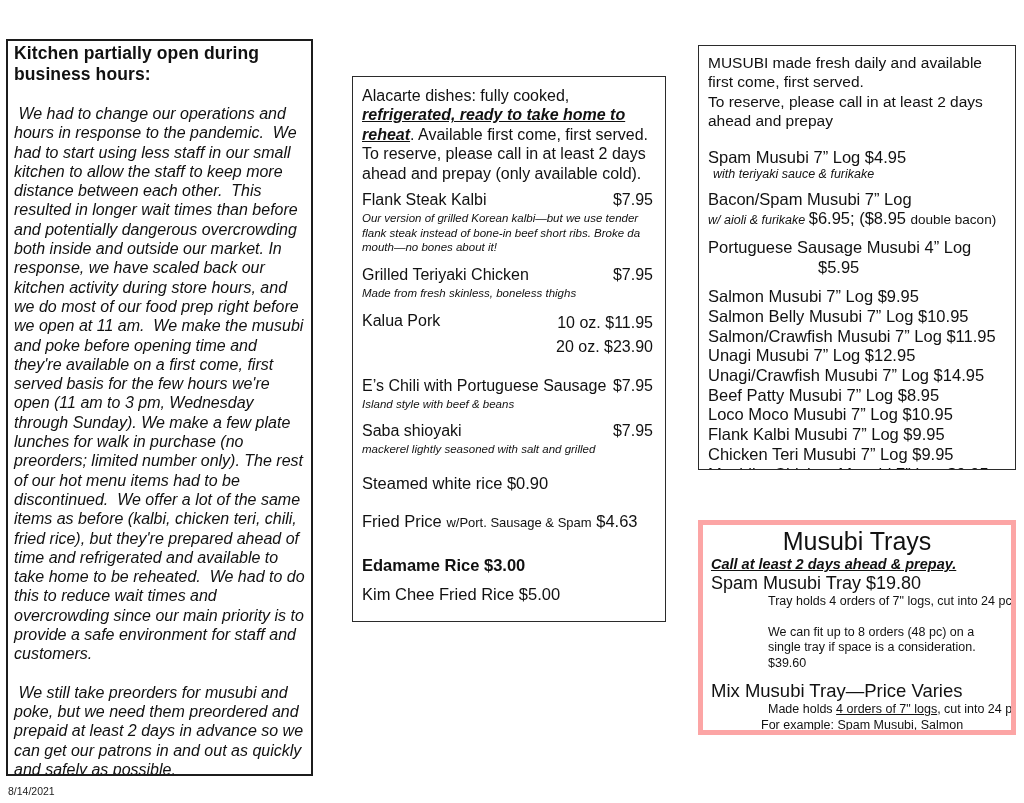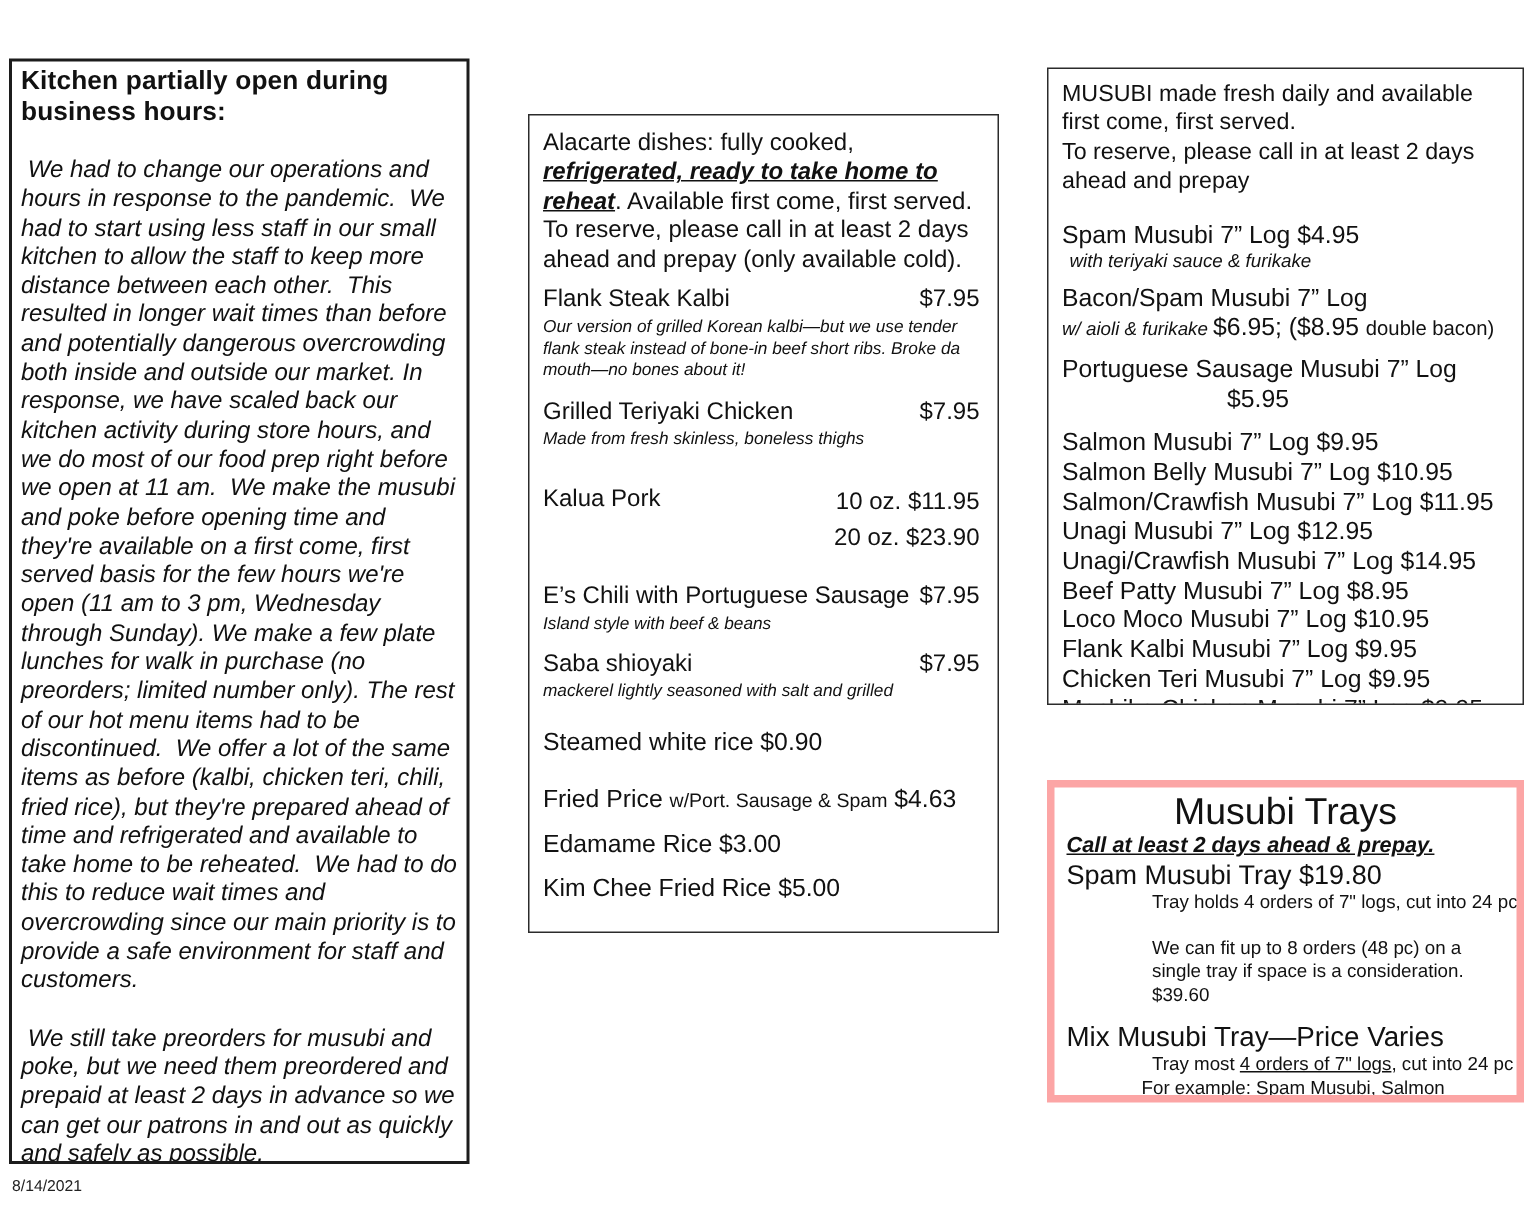--- a/index.html
+++ b/index.html
@@ -77,21 +77,21 @@
       <span class="mi-price">$7.95</span>
     </div>
     <div class="mi-note">Our version of grilled Korean kalbi—but we use tender flank steak instead of bone-in beef short ribs. Broke da mouth—no bones about it!</div>
 
     <div class="mi-row" style="margin-top:10px;">
       <span class="mi-name">Grilled Teriyaki Chicken</span>
       <span class="mi-price">$7.95</span>
     </div>
     <div class="mi-note">Made from fresh skinless, boneless thighs</div>
 
-    <div class="mi-row" style="margin-top:23px;">
+    <div class="mi-row" style="margin-top:11px;">
       <span class="mi-name">Kalua Pork</span>
       <span class="mi-price-col">
         <div>10 oz. $11.95</div>
         <div>20 oz. $23.90</div>
       </span>
     </div>
 
     <div class="mi-row" style="margin-top:17px;text-align:center;">
       <span class="mi-name">E’s Chili with Portuguese Sausage</span>
       <span class="mi-price">$7.95</span>
@@ -103,37 +103,37 @@
       <span class="mi-price">$7.95</span>
     </div>
     <div class="mi-note">mackerel lightly seasoned with salt and grilled</div>
 
     <div class="rice-line" style="margin-top:16px;">Steamed white rice $0.90</div>
     <div class="rice-line" style="margin-top:18px;">
       <span>Fried Price</span>
       <span class="rice-qual">w/Port. Sausage &amp; Spam</span>
       <span>$4.63</span>
     </div>
-    <div class="rice-line" style="margin-top:9px;">Edamame Rice $3.00</div>
+    <div class="rice-line" style="margin-top:22px;font-weight:bold;">Edamame Rice $3.00</div>
     <div class="rice-line" style="margin-top:9px;">Kim Chee Fried Rice $5.00</div>
   </div>
 
   <div id="musubi-box" class="box">
     <div class="m-intro">MUSUBI made fresh daily and available first come, first served.</div>
     <div class="m-intro">To reserve, please call in at least 2 days ahead and prepay</div>
 
     <div class="m-item" style="margin-top:17px;">Spam Musubi 7” Log $4.95</div>
     <div class="m-note">with teriyaki sauce &amp; furikake</div>
 
     <div class="m-item" style="margin-top:7px;">Bacon/Spam Musubi 7” Log</div>
     <div style="line-height:19px;white-space:nowrap;">
       <span class="m-note" style="padding-left:0;">w/ aioli &amp; furikake </span><span class="m-price-mid">$6.95; ($8.95 </span><span class="m-suffix">double bacon)</span>
     </div>
 
-    <div class="m-item" style="margin-top:8px;">Portuguese Sausage Musubi 7” Log</div>
+    <div class="m-item" style="margin-top:8px;">Portuguese Sausage Musubi 4” Log</div>
     <div class="m-indent-price">$5.95</div>
 
     <div class="m-list">
       <div class="m-item">Salmon Musubi 7” Log $9.95</div>
       <div class="m-item">Salmon Belly Musubi 7” Log $10.95</div>
       <div class="m-item">Salmon/Crawfish Musubi 7” Log $11.95</div>
       <div class="m-item">Unagi Musubi 7” Log $12.95</div>
       <div class="m-item">Unagi/Crawfish Musubi 7” Log $14.95</div>
       <div class="m-item">Beef Patty Musubi 7” Log $8.95</div>
       <div class="m-item">Loco Moco Musubi 7” Log $10.95</div>
@@ -145,18 +145,18 @@
   </div>
 
   <div id="trays-box" class="box">
     <div class="t-title">Musubi Trays</div>
     <div class="t-call">Call at least 2 days ahead &amp; prepay.</div>
     <div class="t-big">Spam Musubi Tray $19.80</div>
     <div class="t-note t-note-nowrap">Tray holds 4 orders of 7" logs, cut into 24 pc</div>
     <div class="t-note t-fit">We can fit up to 8 orders (48 pc) on a single tray if space is a consideration. $39.60</div>
     <div class="t-mix">Mix Musubi Tray—Price Varies</div>
     <div class="t-note t-note-nowrap">
-      <span>Tray most </span><span class="t-ul">4 orders of 7" logs</span><span>, cut into 24 pc</span>
+      <span>Made holds </span><span class="t-ul">4 orders of 7" logs</span><span>, cut into 24 pc</span>
     </div>
     <div class="t-example">For example: Spam Musubi, Salmon Musubi, Kalbi Musubi, and Port. Sausage Musubi would be $4.95+$9.95+$9.95+$5.95=$30.80</div>
   </div>
 
 </div>
 
 </body></html>

